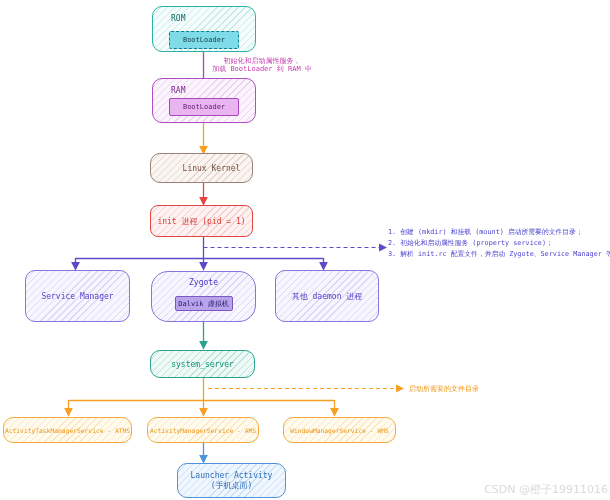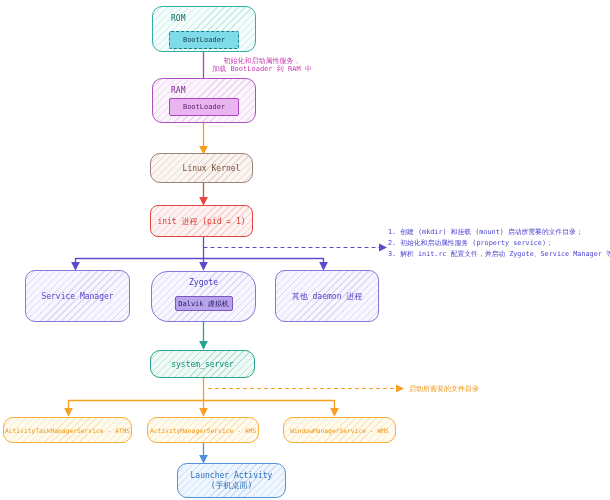--- a/index.html
+++ b/index.html
@@ -169,14 +169,15 @@
   </div>
 
   <div id="init-note" class="note">
     <div>1. 创建 (mkdir) 和挂载 (mount) 启动所需要的文件目录；</div>
     <div>2. 初始化和启动属性服务 (property service)；</div>
     <div>3. 解析 init.rc 配置文件，并启动 Zygote、Service Manager 等进程</div>
   </div>
 
   <div id="sysserver-note" class="note">启动所需要的文件目录</div>
 
+  <div id="watermark" class="note">CSDN @橙子19911016</div>
 
 </div>
 
 </body></html>

